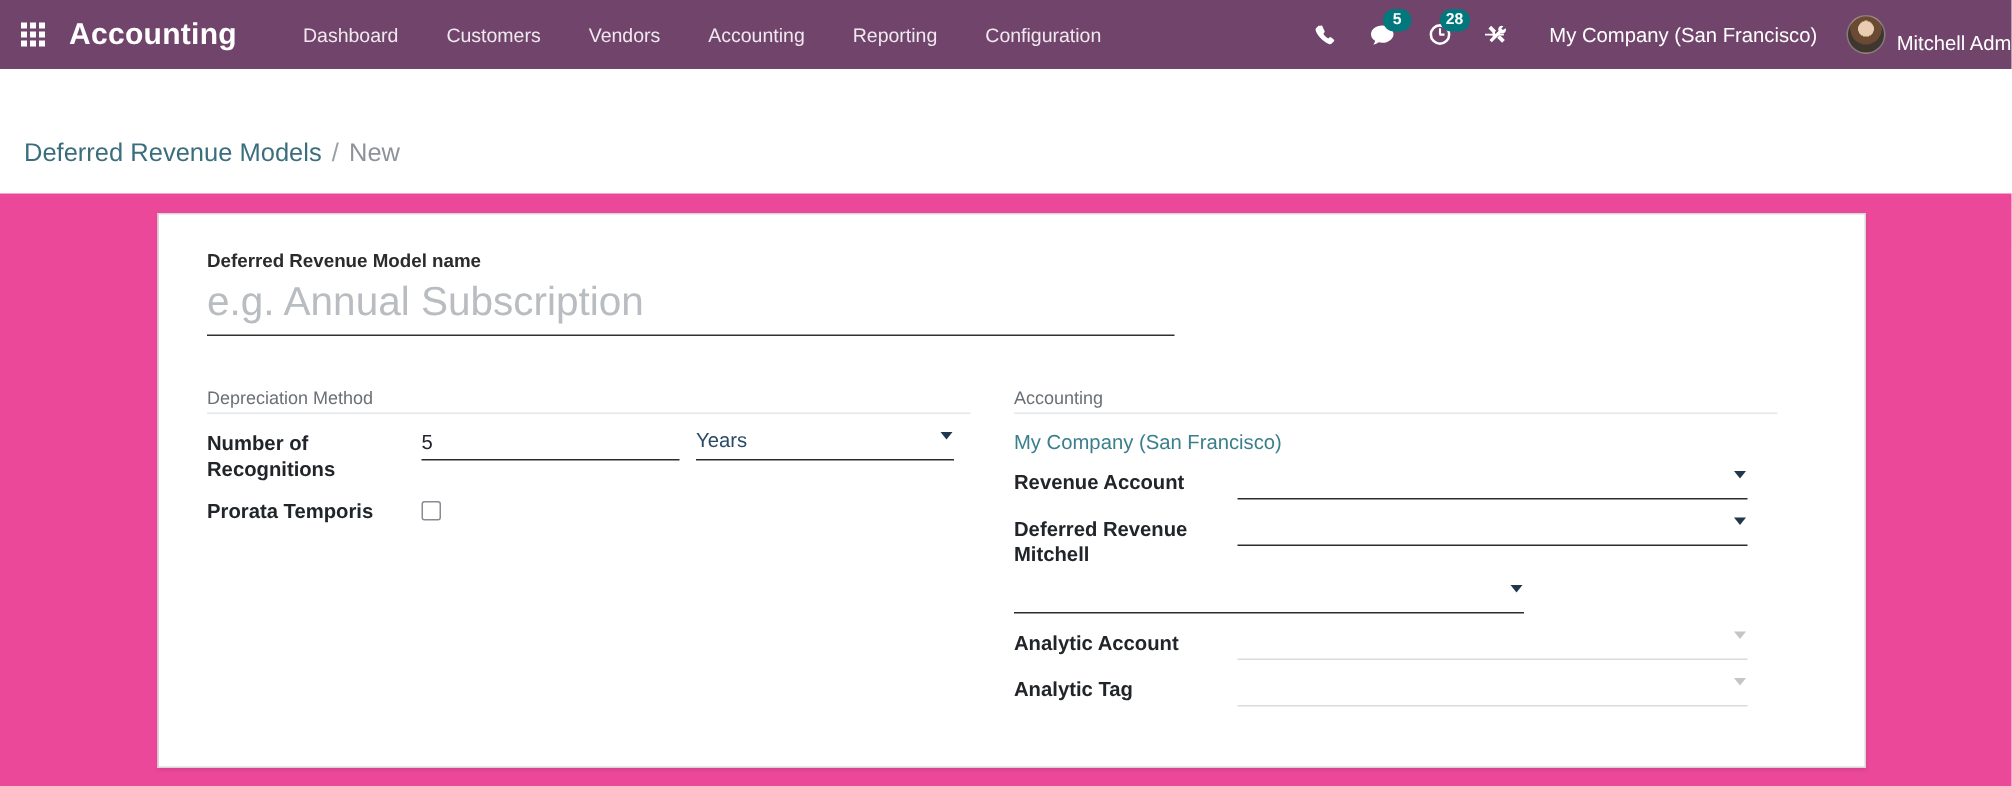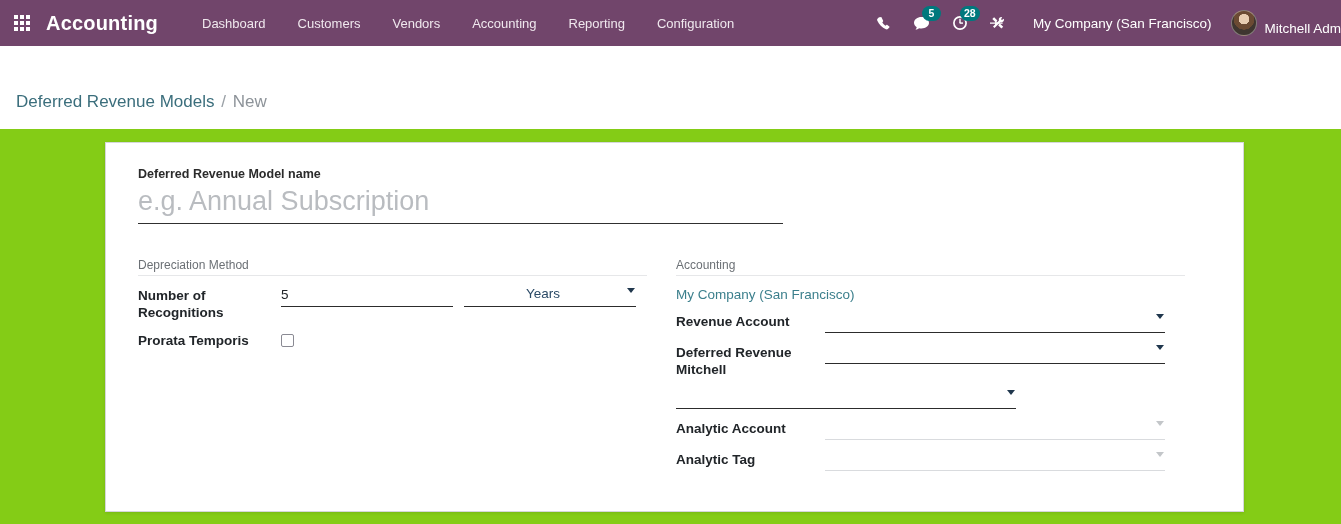--- a/index.html
+++ b/index.html
@@ -141,21 +141,21 @@
     letter-spacing: .4px;
     padding: 8px 14px;
     margin-left: 4px;
     cursor: pointer;
   }
 
   
   .content {
     position: absolute; top: 129px; left: 0;
     width: 1341px; height: 395px;
-    background: #84cc16;
+    background: #ec4899;
     overflow: hidden;
   }
   .sheet {
     position: absolute;
     left: 105px; top: 13px;
     width: 1139px; height: 370px;
     background: #ffffff;
     border: 1px solid #d5d7da;
     box-shadow: 0 1px 3px rgba(0,0,0,.10);
   }
@@ -222,21 +222,21 @@
     font-family: inherit;
     font-size: 13.5px;
     color: #212529;
     padding: 1px 0 3px 0;
     height: 22px;
   }
   .uinput.muted { border-bottom-color: #d9dbde; }
 
   .num-row { display: flex; align-items: flex-start; }
   .num-box { width: 172px; }
-  .sel-box { width: 172px; margin-left: 11px; position: relative; text-align: center; }
+  .sel-box { width: 172px; margin-left: 11px; position: relative; }
 
   .selwrap { position: relative; }
   .selwrap .caret {
     position: absolute;
     right: 1px; top: 3px;
     width: 0; height: 0;
     border-left: 4.5px solid transparent;
     border-right: 4.5px solid transparent;
     border-top: 5px solid #20374d;
     pointer-events: none;

